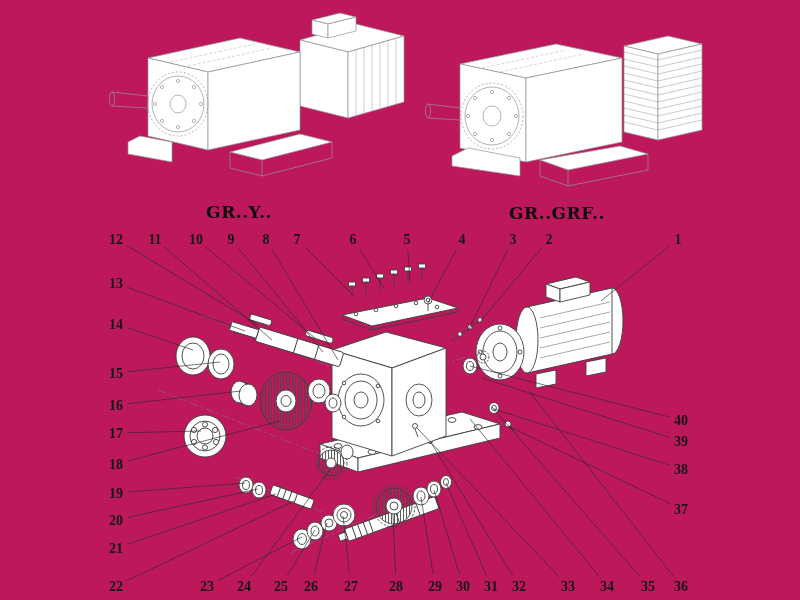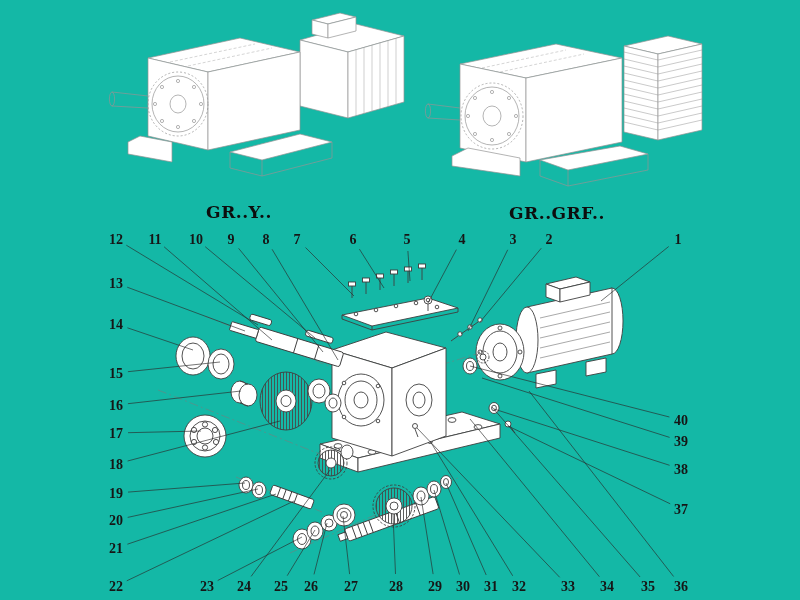--- a/index.html
+++ b/index.html
@@ -1,16 +1,16 @@
 <!DOCTYPE html>
 <html><head>
 <meta charset="utf-8">
 <style>
   html,body{margin:0;padding:0;background:#ffffff;}
-  .stage{position:relative;width:800px;height:600px;background:#14b8a6;overflow:hidden;}
+  .stage{position:relative;width:800px;height:600px;background:#be185d;overflow:hidden;}
   .stage svg{position:absolute;left:0;top:0;}
   .callout-num{font:bold 14px "Liberation Serif", serif;fill:#161616;text-anchor:middle;}
   .variant-label{font:bold 17px "DejaVu Serif", serif;fill:#0d0d0d;text-anchor:middle;letter-spacing:.5px;}
   .leader{stroke:#2a2a2a;stroke-width:.65;}
   .lt{stroke:#949494;stroke-width:.7;fill:none;}
   .ink{stroke:#3e3e3e;stroke-width:.9;fill:#ffffff;}
 </style>
 </head>
 <body>
 

